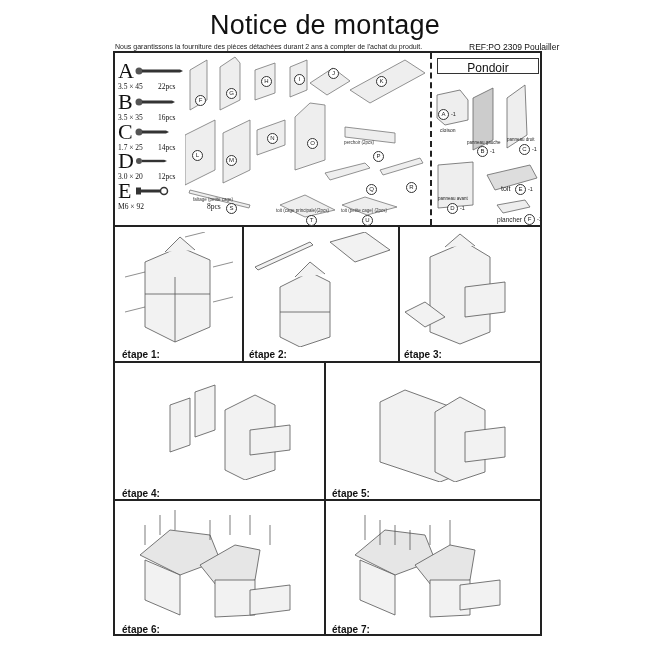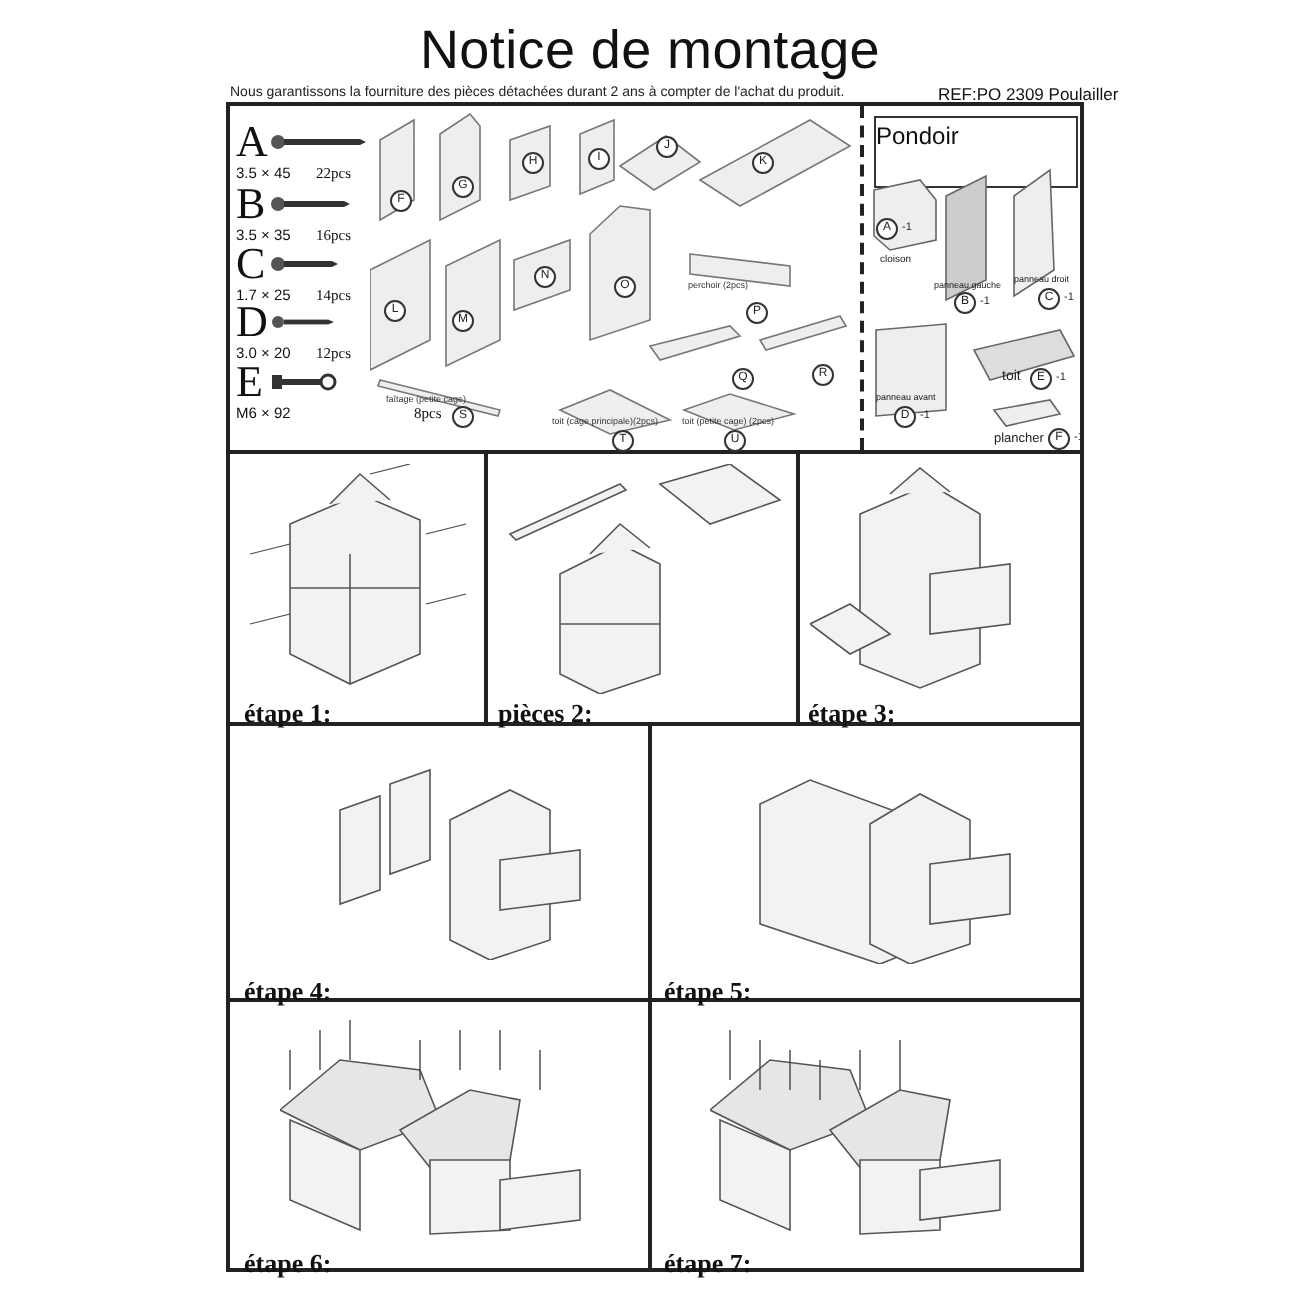--- a/index.html
+++ b/index.html
@@ -7,30 +7,30 @@
     .title { position: absolute; left: 0; top: 10px; width: 650px; text-align: center; font-size: 27px; letter-spacing: 0.2px; color: #111; }
     .subtitle { position: absolute; left: 115px; top: 43px; font-size: 7px; color: #222; }
     .ref { position: absolute; left: 453px; top: 42px; font-size: 8.5px; color: #111; margin-left: 16px; }
     .outer { position: absolute; left: 113px; top: 51px; width: 429px; height: 585px; border: 2px solid #222; box-sizing: border-box; }
     .hline { position: absolute; background: #222; }
     .vline { position: absolute; background: #222; }
     .dash { position: absolute; left: 430px; top: 53px; height: 172px; border-left: 2px dashed #222; }
     
     .screw { position: absolute; left: 118px; }
     .screw .letter { font-family: "Liberation Serif", serif; font-size: 22px; line-height: 22px; display: inline-block; width: 14px; }
-    .screw .spec { position: absolute; left: 0; top: 22px; font-family: Liberation Sans, sans-serif; font-size: 7.5px; white-space: nowrap; text-align: right; }
+    .screw .spec { position: absolute; left: 0; top: 22px; font-family: Liberation Serif, serif; font-size: 7.5px; white-space: nowrap; text-align: right; }
     .screw .qty { position: absolute; left: 40px; top: 22px; font-family: "Liberation Serif", serif; font-size: 7.5px; }
     .screw svg { position: absolute; left: 17px; top: 6px; }
     
     .part { position: absolute; }
     .part-label { position: absolute; font-size: 4.5px; color: #333; white-space: nowrap; }
     .circ { position: absolute; width: 9px; height: 9px; border: 1px solid #333; border-radius: 50%; font-size: 6px; line-height: 9px; text-align: center; background: #fff; color: #222; }
-    .pondoir-box { position: absolute; left: 437px; top: 58px; width: 102px; height: 36px; border: 1.5px solid #333; box-sizing: border-box; font-size: 12px; line-height: 18px; }
+    .pondoir-box { position: absolute; left: 437px; top: 58px; width: 102px; height: 16px; border: 1.5px solid #333; box-sizing: border-box; text-align: center; font-size: 12px; line-height: 18px; }
     .small { font-size: 5.5px; position: absolute; white-space: nowrap; color: #222; }
-    .step-label { position: absolute; font-size: 13px; font-weight: bold; color: #111; font-family: Liberation Serif, serif; }
+    .step-label { position: absolute; font-size: 10px; font-weight: bold; color: #111; }
     .step-ill { position: absolute; }
   </style>
 </head>
 <body>
 
 <div class="title">Notice de montage</div>
 <div class="subtitle">Nous garantissons la fourniture des pièces détachées durant 2 ans à compter de l'achat du produit.</div>
 <div class="ref">REF:PO 2309 Poulailler</div>
 
 <div class="outer"></div>
@@ -259,18 +259,18 @@
     <line x1="10" y1="10" x2="10" y2="35"></line>
       <line x1="25" y1="15" x2="25" y2="40"></line>
       <line x1="40" y1="20" x2="40" y2="40"></line>
     <line x1="55" y1="25" x2="55" y2="45"></line>
       <line x1="75" y1="20" x2="75" y2="40"></line>
       <line x1="95" y1="15" x2="95" y2="40"></line>
   </g>
 </svg>
 
 <span class="step-label" style="left:122px;top:349px;">étape 1:</span>
-<span class="step-label" style="left:249px;top:349px;">pièces 2:</span>
+<span class="step-label" style="left:249px;top:349px;">étape 2:</span>
 <span class="step-label" style="left:404px;top:349px;">étape 3:</span>
 <span class="step-label" style="left:122px;top:488px;">étape 4:</span>
 <span class="step-label" style="left:332px;top:488px;">étape 5:</span>
 <span class="step-label" style="left:122px;top:624px;">étape 6:</span>
 <span class="step-label" style="left:332px;top:624px;">étape 7:</span>
 
 </body></html>

